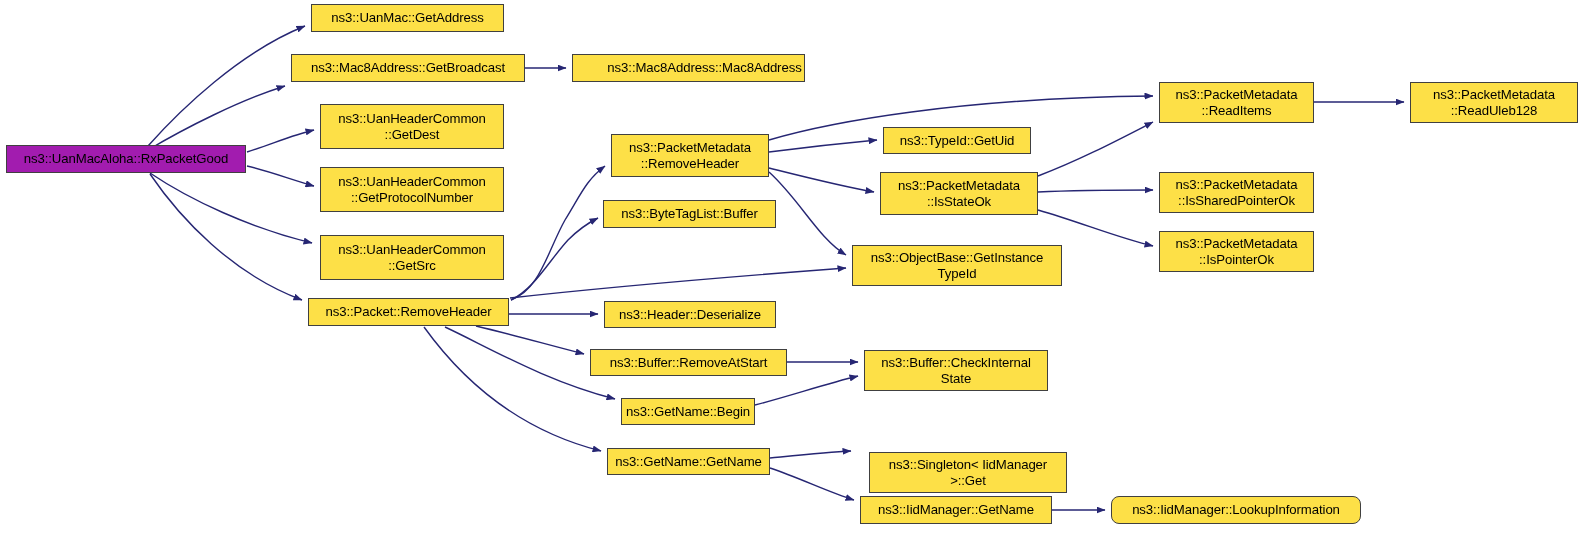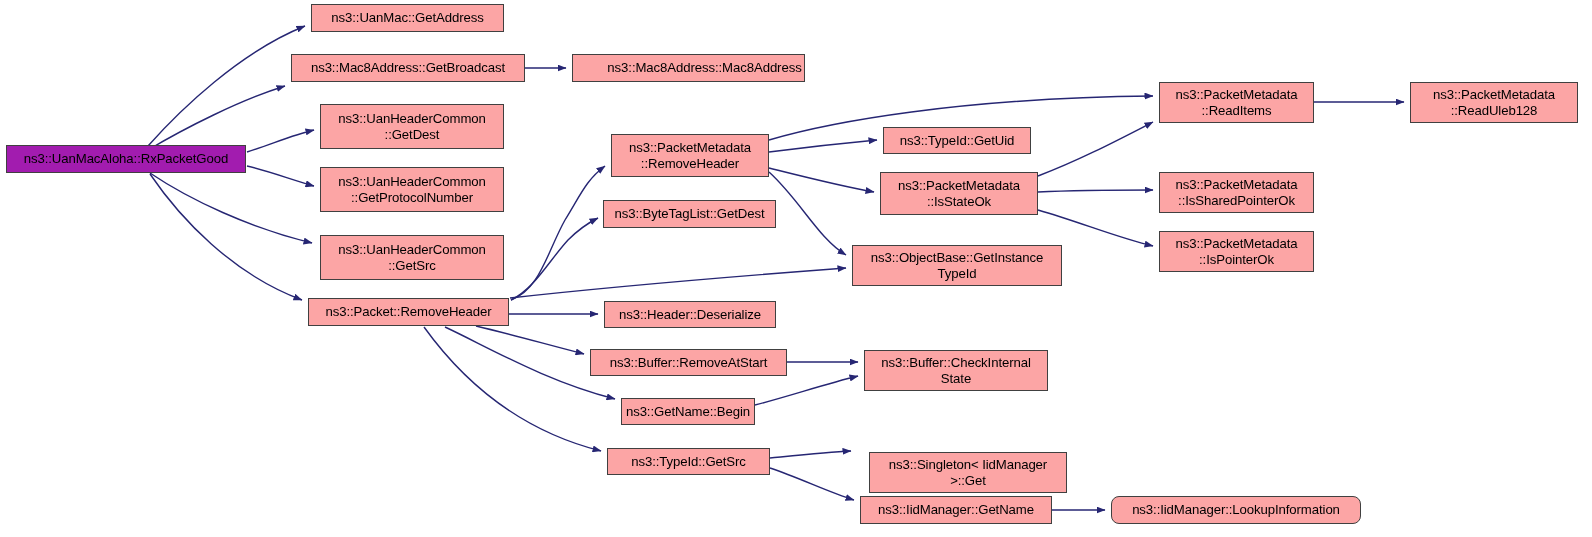--- a/index.html
+++ b/index.html
@@ -20,21 +20,21 @@
     left: 0;
     top: 0;
     width: 1592px;
     height: 537px;
     pointer-events: none;
   }
   .node {
     position: absolute;
     box-sizing: border-box;
     border: 1px solid #404040;
-    background: #fca5a5;
+    background: #fde047;
     display: flex;
     align-items: center;
     justify-content: center;
     text-align: center;
     color: #000000;
     font-size: 13.2px;
     line-height: 15.5px;
     letter-spacing: -0.1px;
     white-space: pre-line;
     padding: 0 4px;
@@ -90,39 +90,39 @@
       <div class="node" style="left: 291px; top: 54px; width: 234px; height: 28px;">ns3::Mac8Address::GetBroadcast</div>
       <div class="node" style="left: 572px; top: 54px; width: 233px; height: 28px; padding-left: 36px;">ns3::Mac8Address::Mac8Address</div>
       <div class="node" style="left: 320px; top: 104px; width: 184px; height: 45px;">ns3::UanHeaderCommon
 ::GetDest</div>
       <div class="node" style="left: 320px; top: 167px; width: 184px; height: 45px;">ns3::UanHeaderCommon
 ::GetProtocolNumber</div>
       <div class="node" style="left: 320px; top: 235px; width: 184px; height: 45px;">ns3::UanHeaderCommon
 ::GetSrc</div>
       <div class="node" style="left: 611px; top: 134px; width: 158px; height: 43px;">ns3::PacketMetadata
 ::RemoveHeader</div>
-      <div class="node" style="left: 603px; top: 200px; width: 173px; height: 28px;">ns3::ByteTagList::GetDest</div>
+      <div class="node" style="left: 603px; top: 200px; width: 173px; height: 28px;">ns3::ByteTagList::Buffer</div>
       <div class="node" style="left: 308px; top: 298px; width: 201px; height: 28px;">ns3::Packet::RemoveHeader</div>
       <div class="node" style="left: 883px; top: 127px; width: 148px; height: 27px;">ns3::TypeId::GetUid</div>
       <div class="node" style="left: 880px; top: 172px; width: 158px; height: 43px;">ns3::PacketMetadata
 ::IsStateOk</div>
       <div class="node" style="left: 852px; top: 245px; width: 210px; height: 41px;">ns3::ObjectBase::GetInstance
 TypeId</div>
       <div class="node" style="left: 1159px; top: 82px; width: 155px; height: 41px;">ns3::PacketMetadata
 ::ReadItems</div>
       <div class="node" style="left: 1410px; top: 82px; width: 168px; height: 41px;">ns3::PacketMetadata
 ::ReadUleb128</div>
       <div class="node" style="left: 1159px; top: 172px; width: 155px; height: 41px;">ns3::PacketMetadata
 ::IsSharedPointerOk</div>
       <div class="node" style="left: 1159px; top: 231px; width: 155px; height: 41px;">ns3::PacketMetadata
 ::IsPointerOk</div>
       <div class="node" style="left: 604px; top: 301px; width: 172px; height: 27px;">ns3::Header::Deserialize</div>
       <div class="node" style="left: 590px; top: 349px; width: 197px; height: 27px;">ns3::Buffer::RemoveAtStart</div>
       <div class="node" style="left: 621px; top: 398px; width: 134px; height: 27px;">ns3::GetName::Begin</div>
-      <div class="node" style="left: 607px; top: 448px; width: 163px; height: 27px;">ns3::TypeId::GetSrc</div>
+      <div class="node" style="left: 607px; top: 448px; width: 163px; height: 27px;">ns3::GetName::GetName</div>
       <div class="node" style="left: 864px; top: 350px; width: 184px; height: 41px;">ns3::Buffer::CheckInternal
 State</div>
       <div class="node" style="left: 857px; top: 452px; width: 198px; height: 41px; margin-left: 12px;">ns3::Singleton&lt; IidManager
 &gt;::Get</div>
       <div class="node" style="left: 860px; top: 496px; width: 192px; height: 28px;">ns3::IidManager::GetName</div>
       <div class="node" style="left: 1111px; top: 496px; width: 250px; height: 28px; border-radius: 8px;">ns3::IidManager::LookupInformation</div>
     </div>
 </div>
 
 </body></html>

